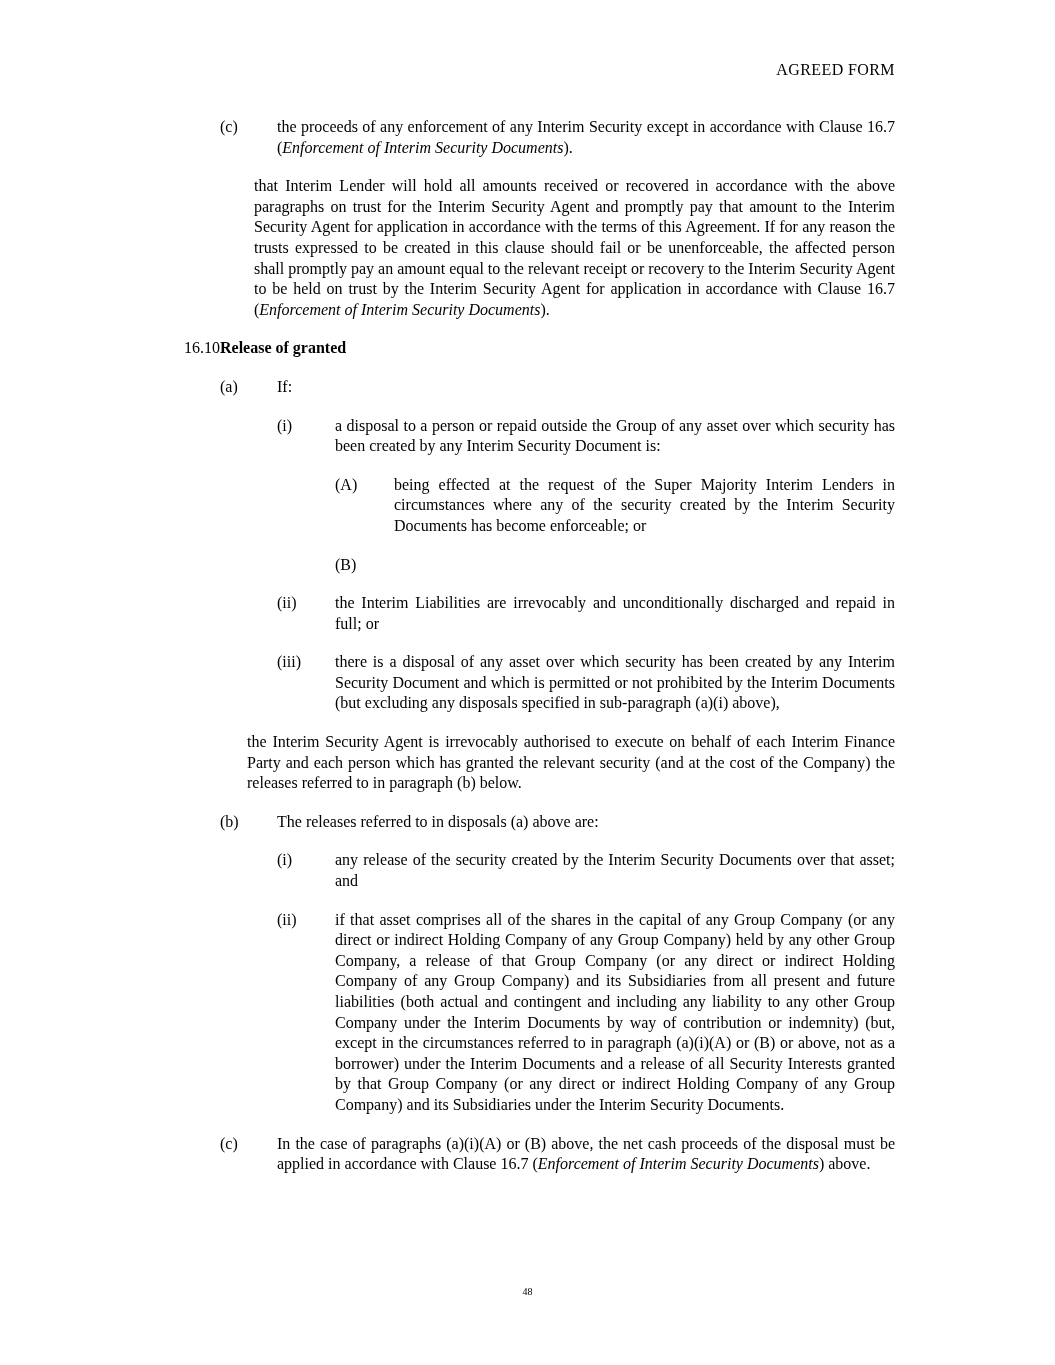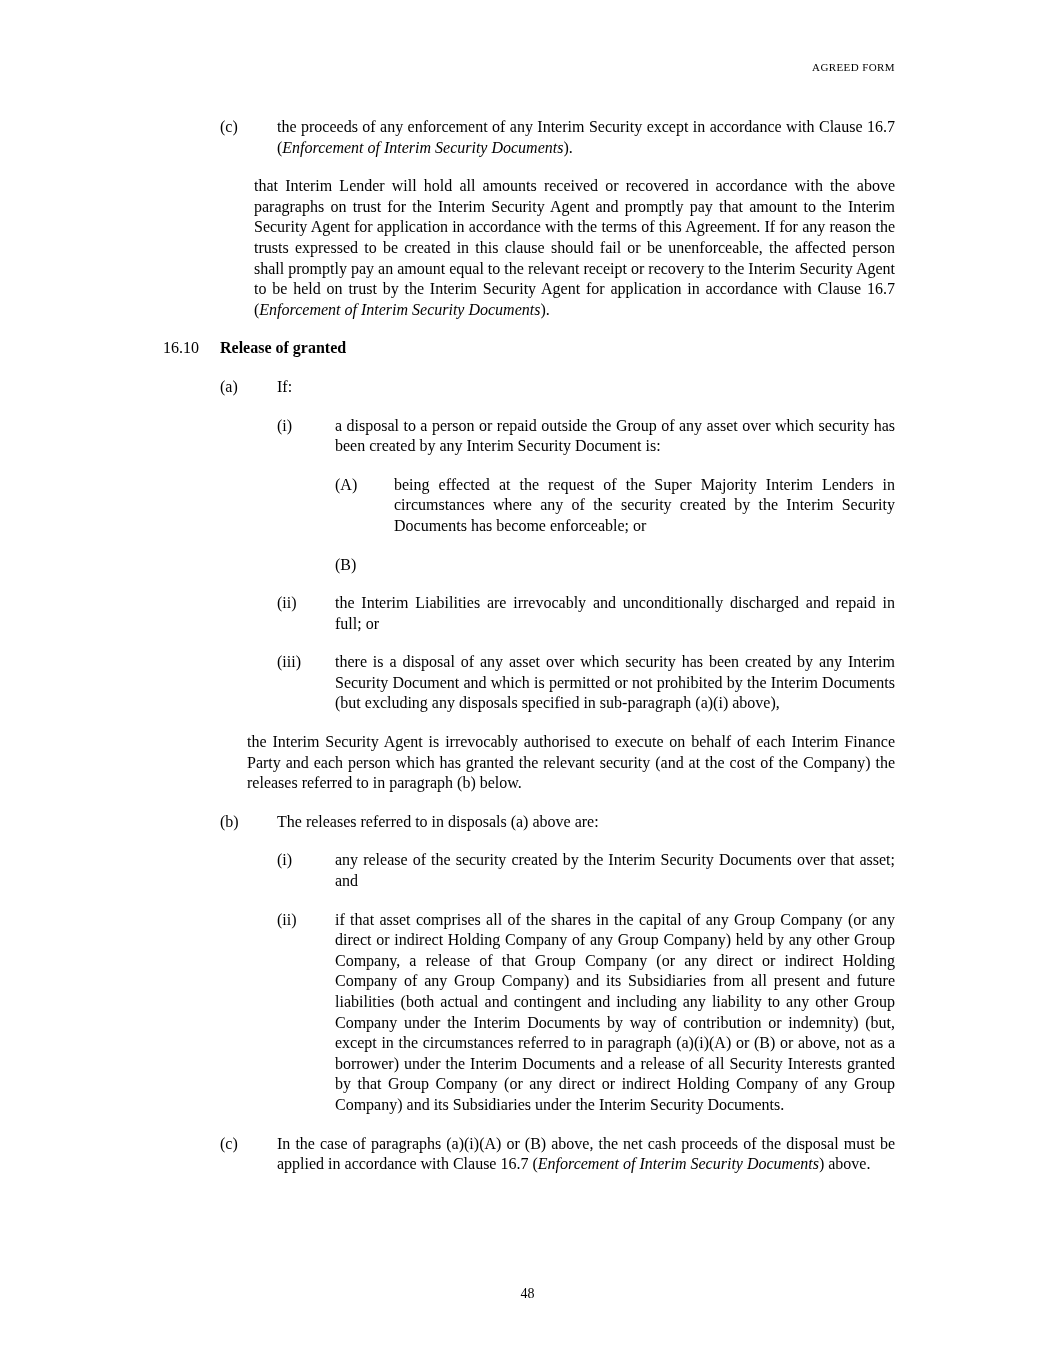--- a/index.html
+++ b/index.html
@@ -9,56 +9,56 @@
     height: 1365px;
     position: relative;
     font-family: "Liberation Serif", serif;
     color: #000000;
     overflow: hidden;
   }
   .page-header {
     position: absolute;
     top: 61px;
     right: 160px;
-    font-size: 11px;
+    font-size: 16px;
     letter-spacing: 0.4px;
   }
   .content {
     position: absolute;
     top: 117px;
     left: 163px;
     width: 732px;
     font-size: 16px;
     line-height: 20.6px;
   }
   .block {
     display: flex;
     margin-bottom: 18px;
   }
   .block .label { flex: 0 0 auto; }
   .block .text { flex: 1 1 auto; text-align: justify; }
-  .clause .label { width: 57px; }
+  .clause .label { width: 57px; text-align: right; }
   .l1 { margin-left: 57px; }
   .l1 .label { width: 57px; }
   .l2 { margin-left: 114px; }
   .l2 .label { width: 58px; }
   .l3 { margin-left: 172px; }
   .l3 .label { width: 59px; }
   .para { display: block; margin-bottom: 18px; text-align: justify; }
   .p1 { margin-left: 91px; }
   .p2 { margin-left: 84px; }
   .bold { font-weight: bold; }
   i { font-style: italic; }
   .page-number {
     position: absolute;
     top: 1286px;
     left: 0;
     width: 100%;
     text-align: center;
-    font-size: 14px;
+    font-size: 10px;
   }
 </style>
 </head>
 <body>
 
 <div class="page-header">
   <span>AGREED FORM</span>
 </div>
 
 <div class="content">

